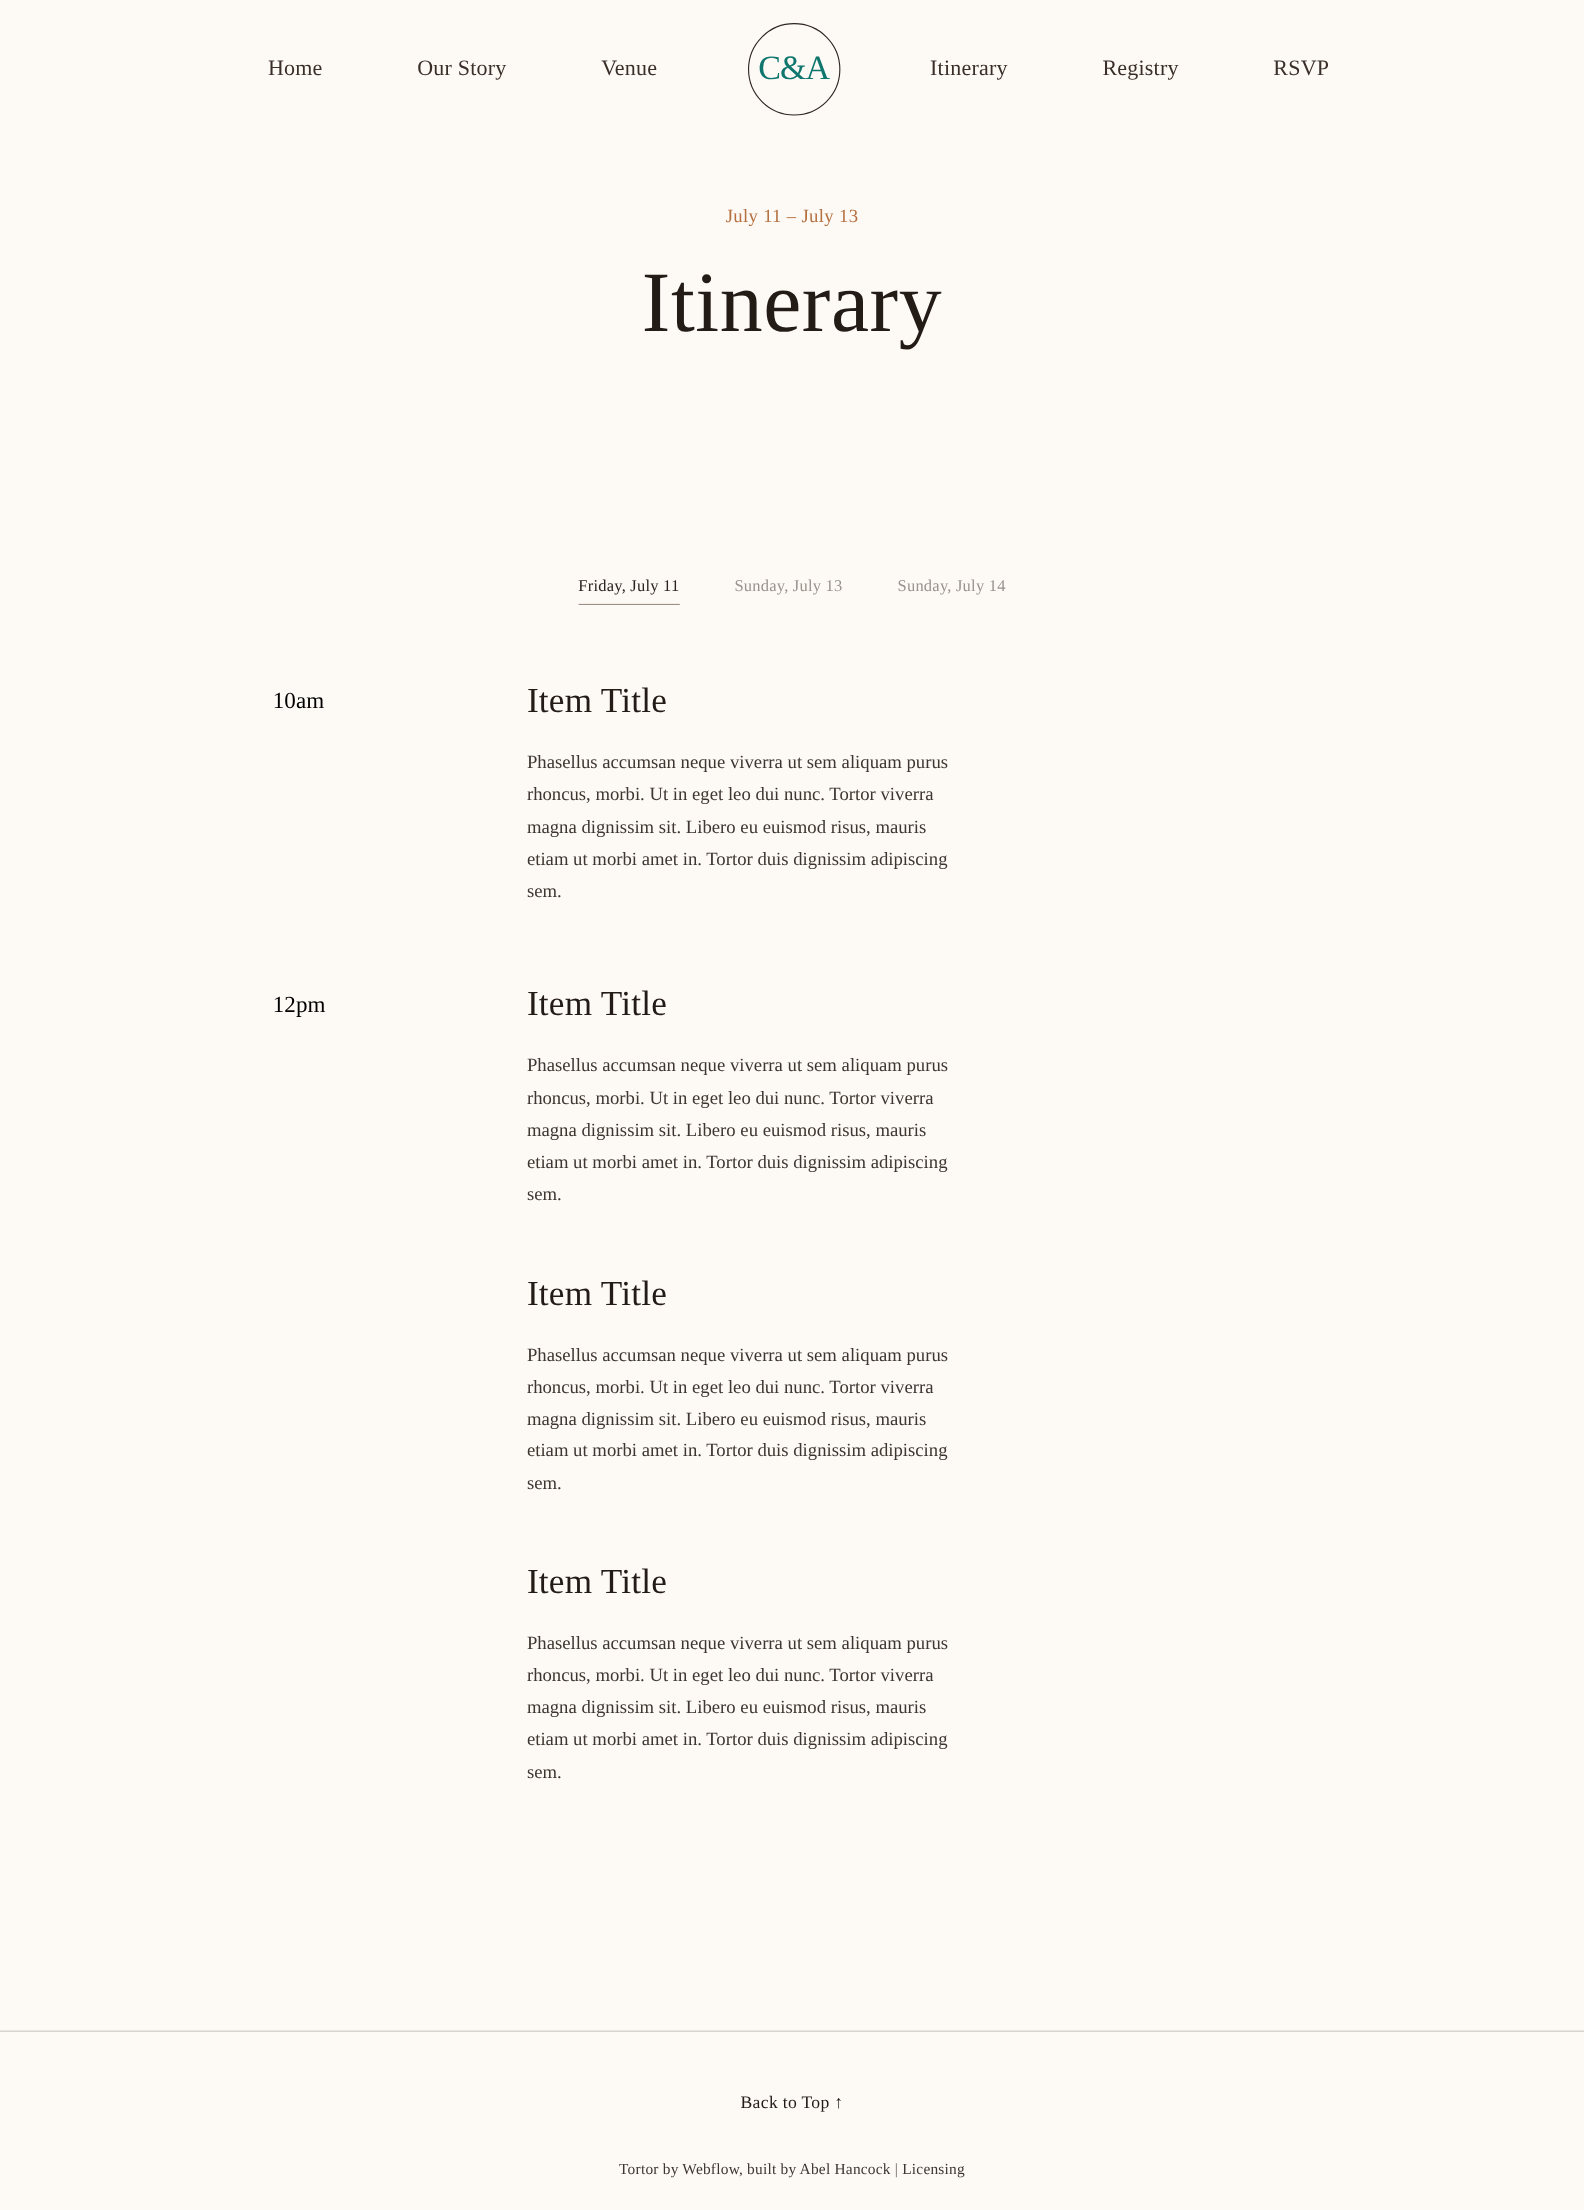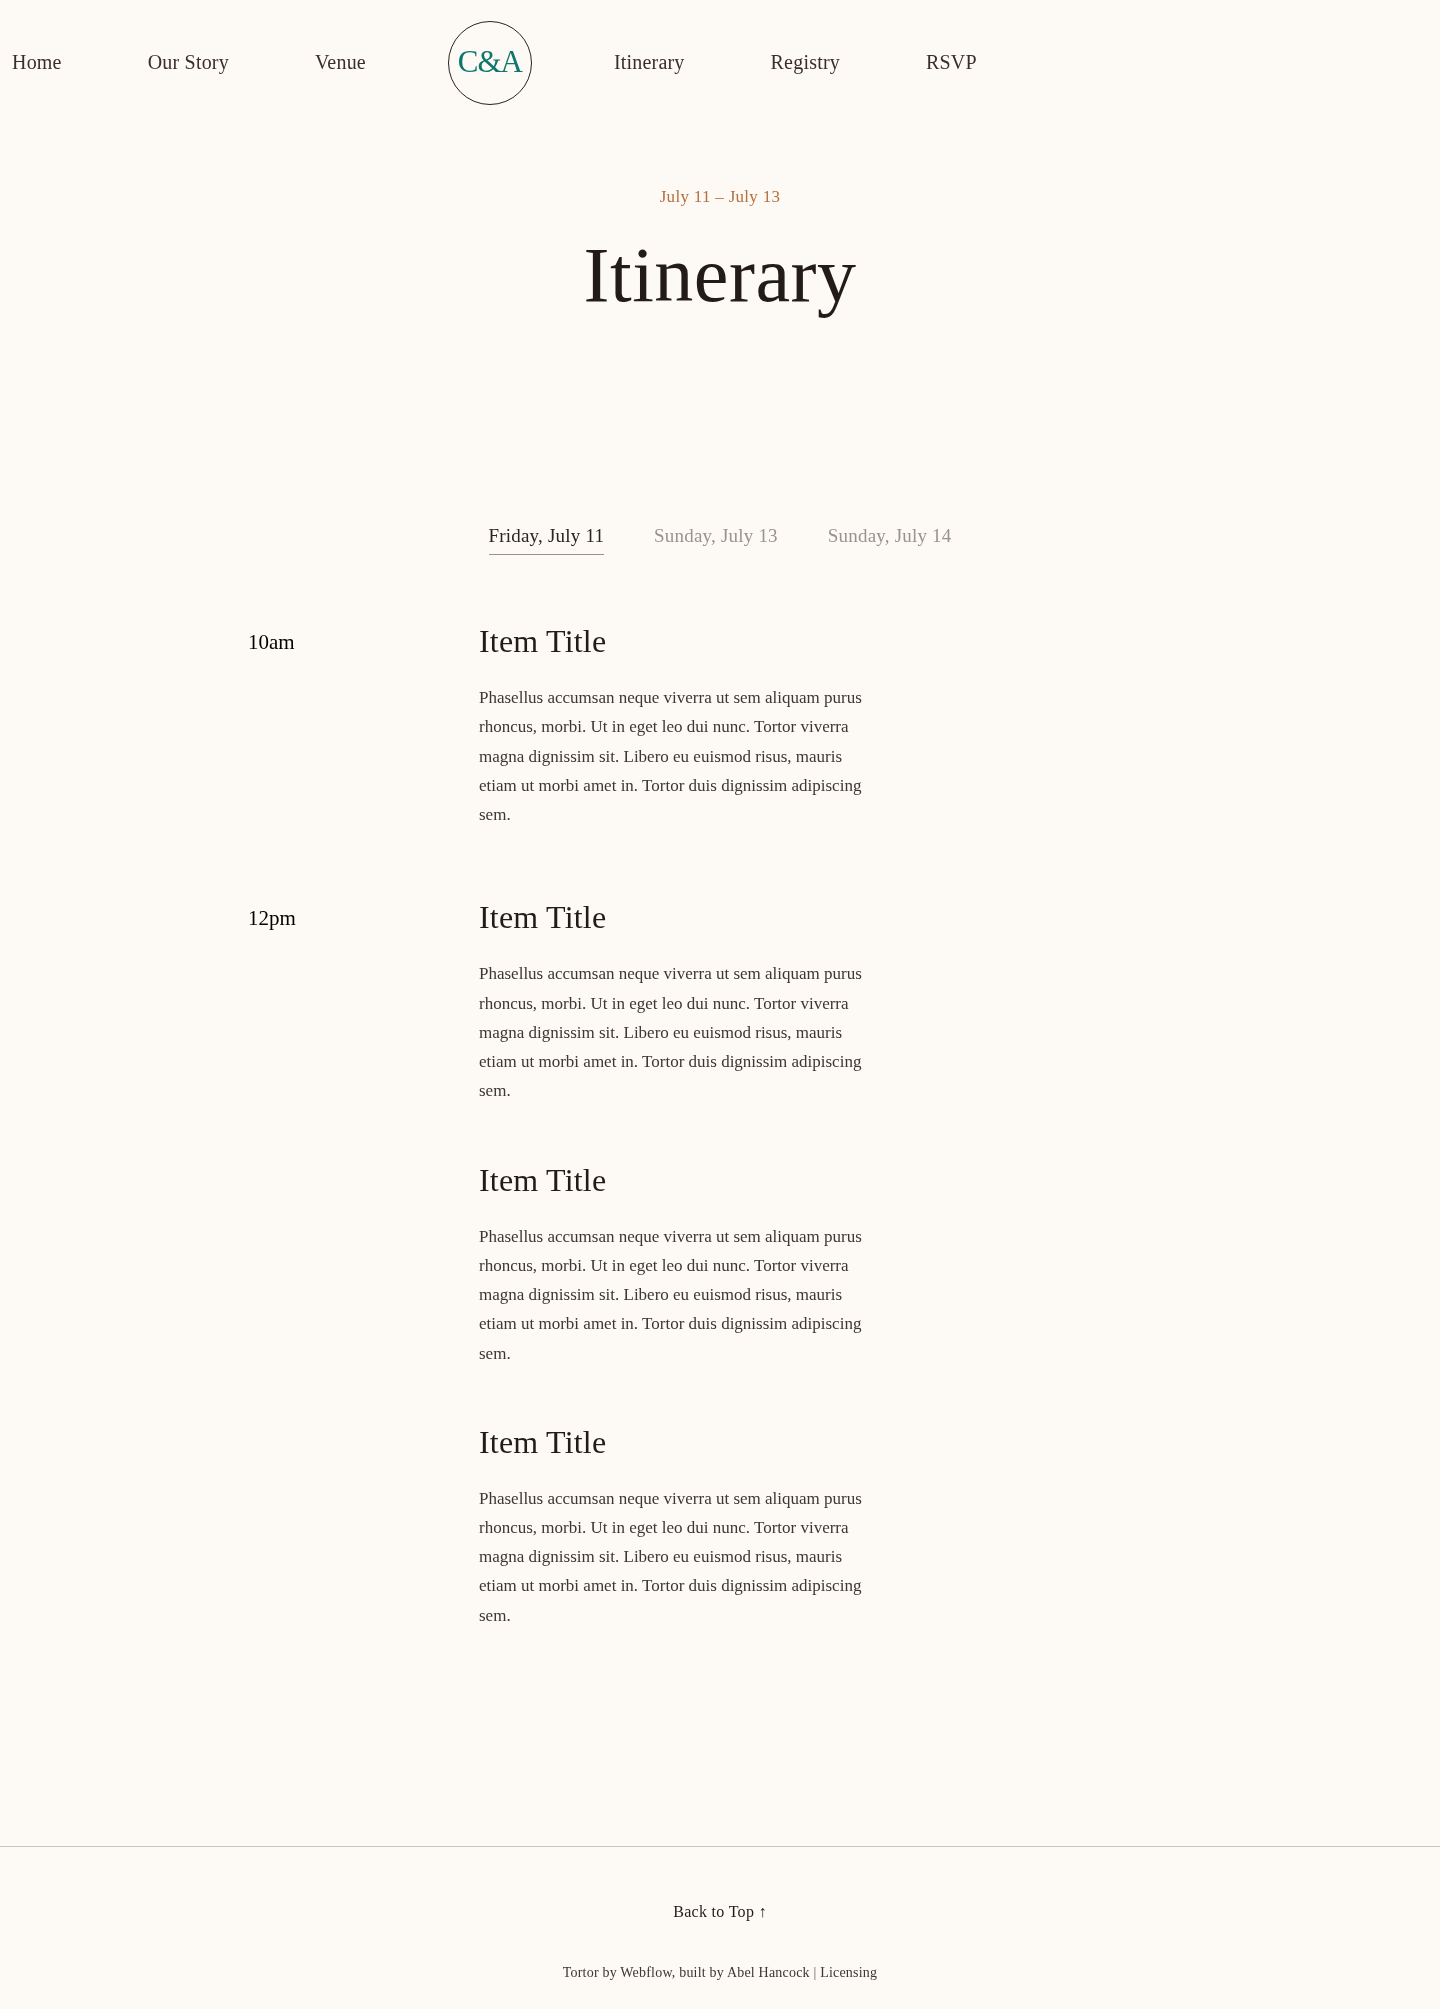--- a/index.html
+++ b/index.html
@@ -21,21 +21,21 @@
     position: relative;
     display: flex;
     flex-direction: column;
   }
 
   
   .nav {
     height: 125px;
     display: flex;
     align-items: center;
-    justify-content: flex-start;
+    justify-content: center;
     gap: 0;
     padding-left: 12px;
   }
 
   .nav-group {
     display: flex;
     align-items: center;
   }
 
   .nav-link {
@@ -101,21 +101,21 @@
   
   .tabs {
     display: flex;
     justify-content: center;
     align-items: flex-start;
     gap: 50px;
     margin-top: 208px;
   }
 
   .tab {
-    font-size: 19px;
+    font-size: 15px;
     color: #9A938D;
     letter-spacing: 0.2px;
     padding-bottom: 7px;
     cursor: pointer;
     white-space: nowrap;
     border-bottom: 1px solid transparent;
   }
 
   .tab.active {
     color: #2B2320;

